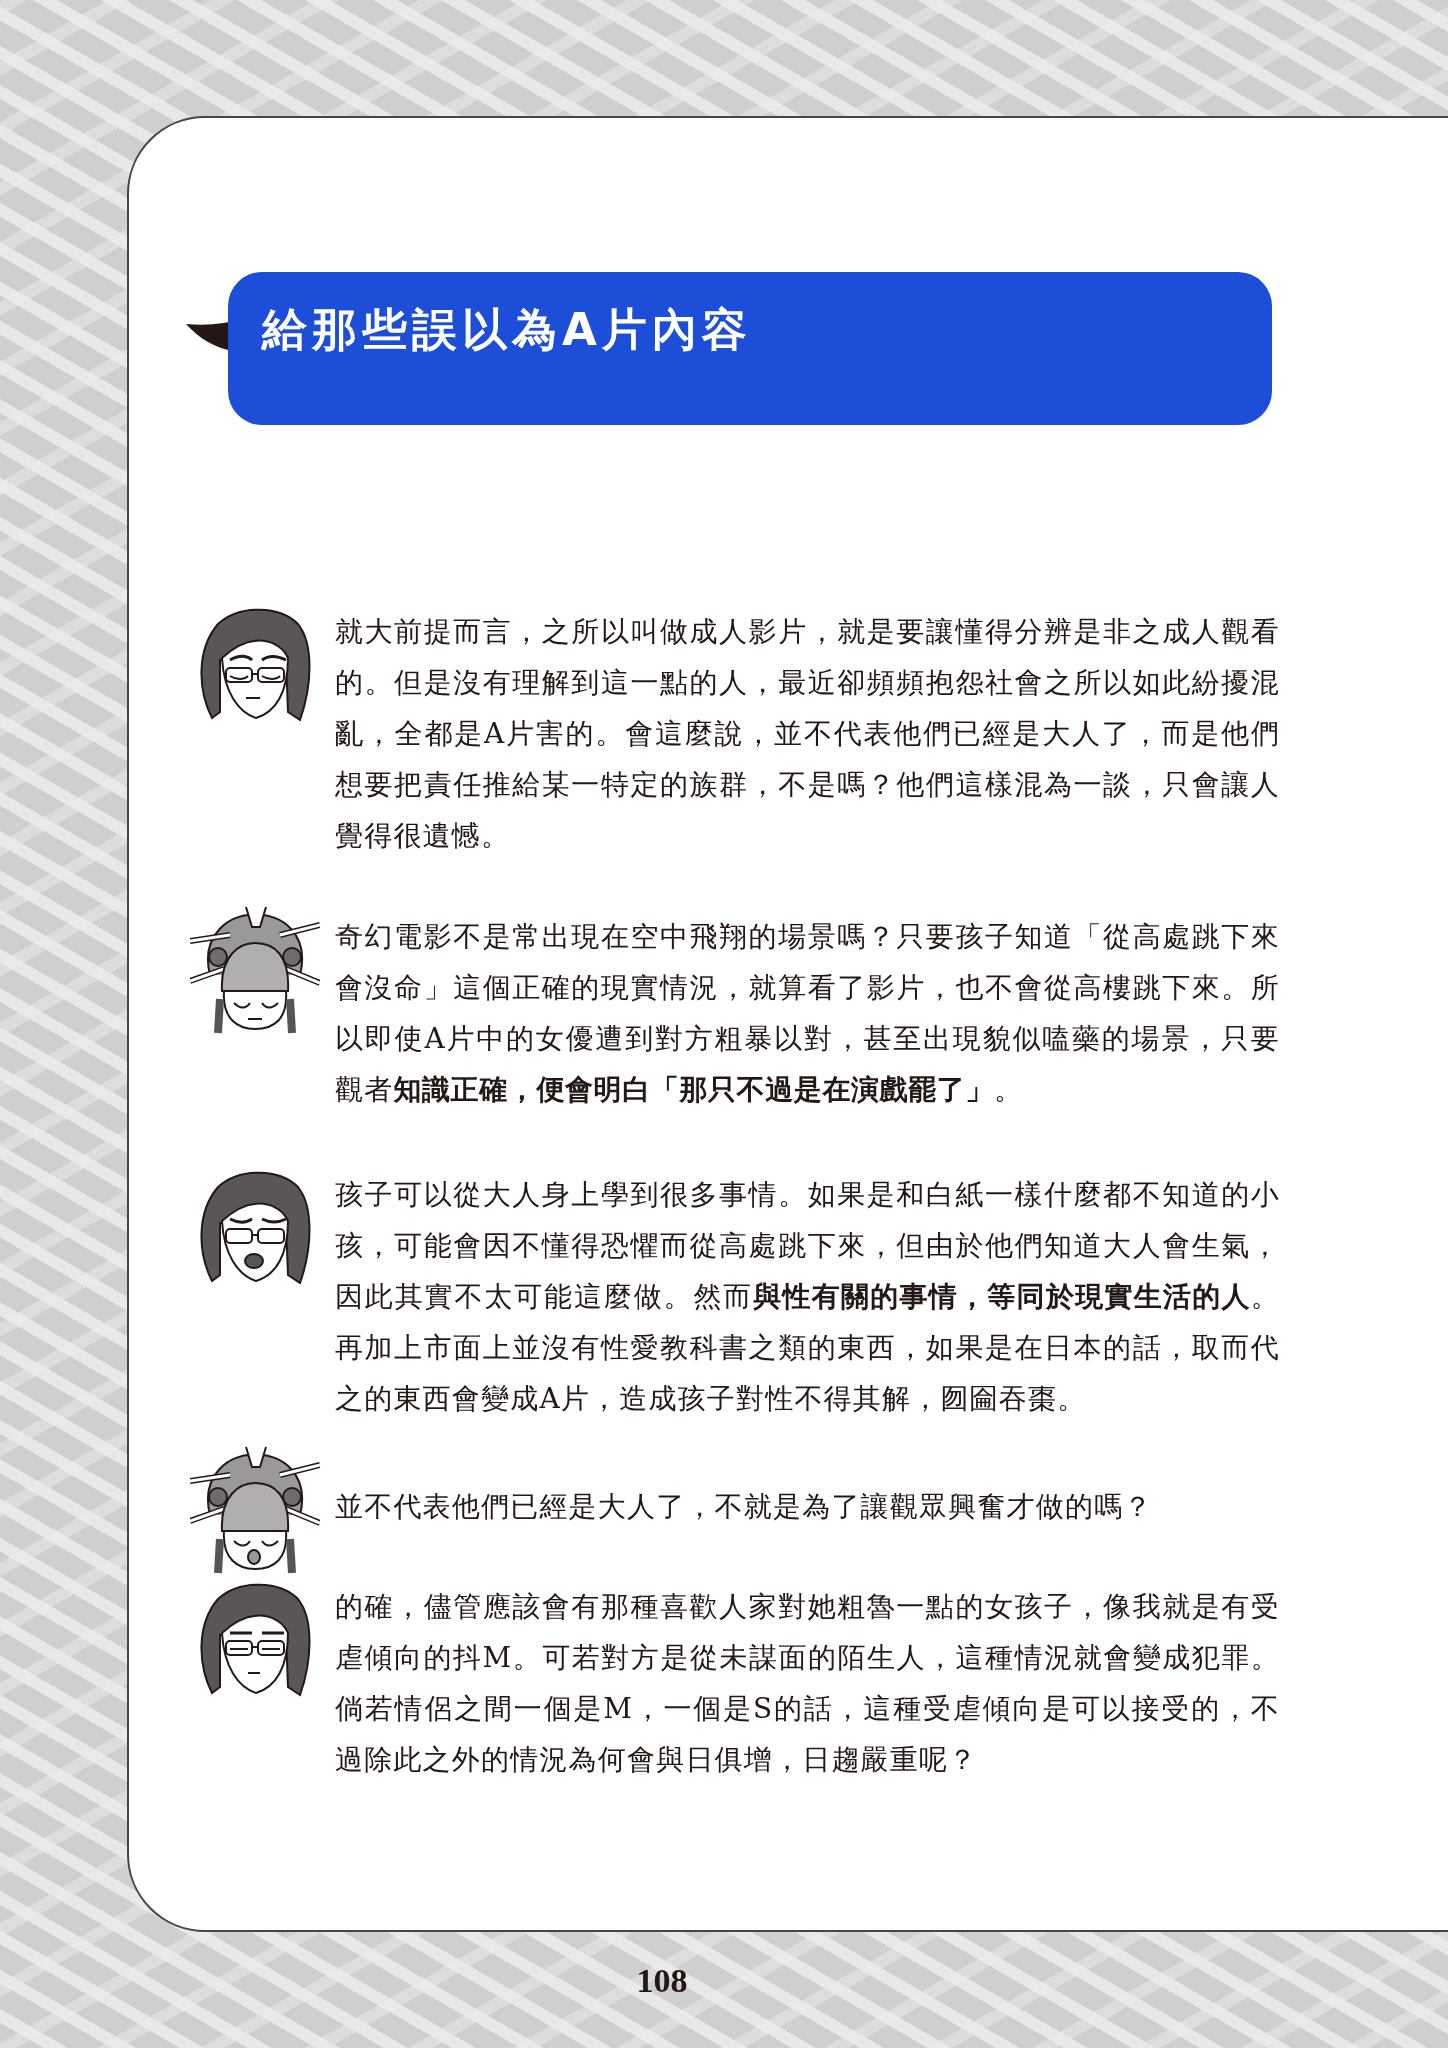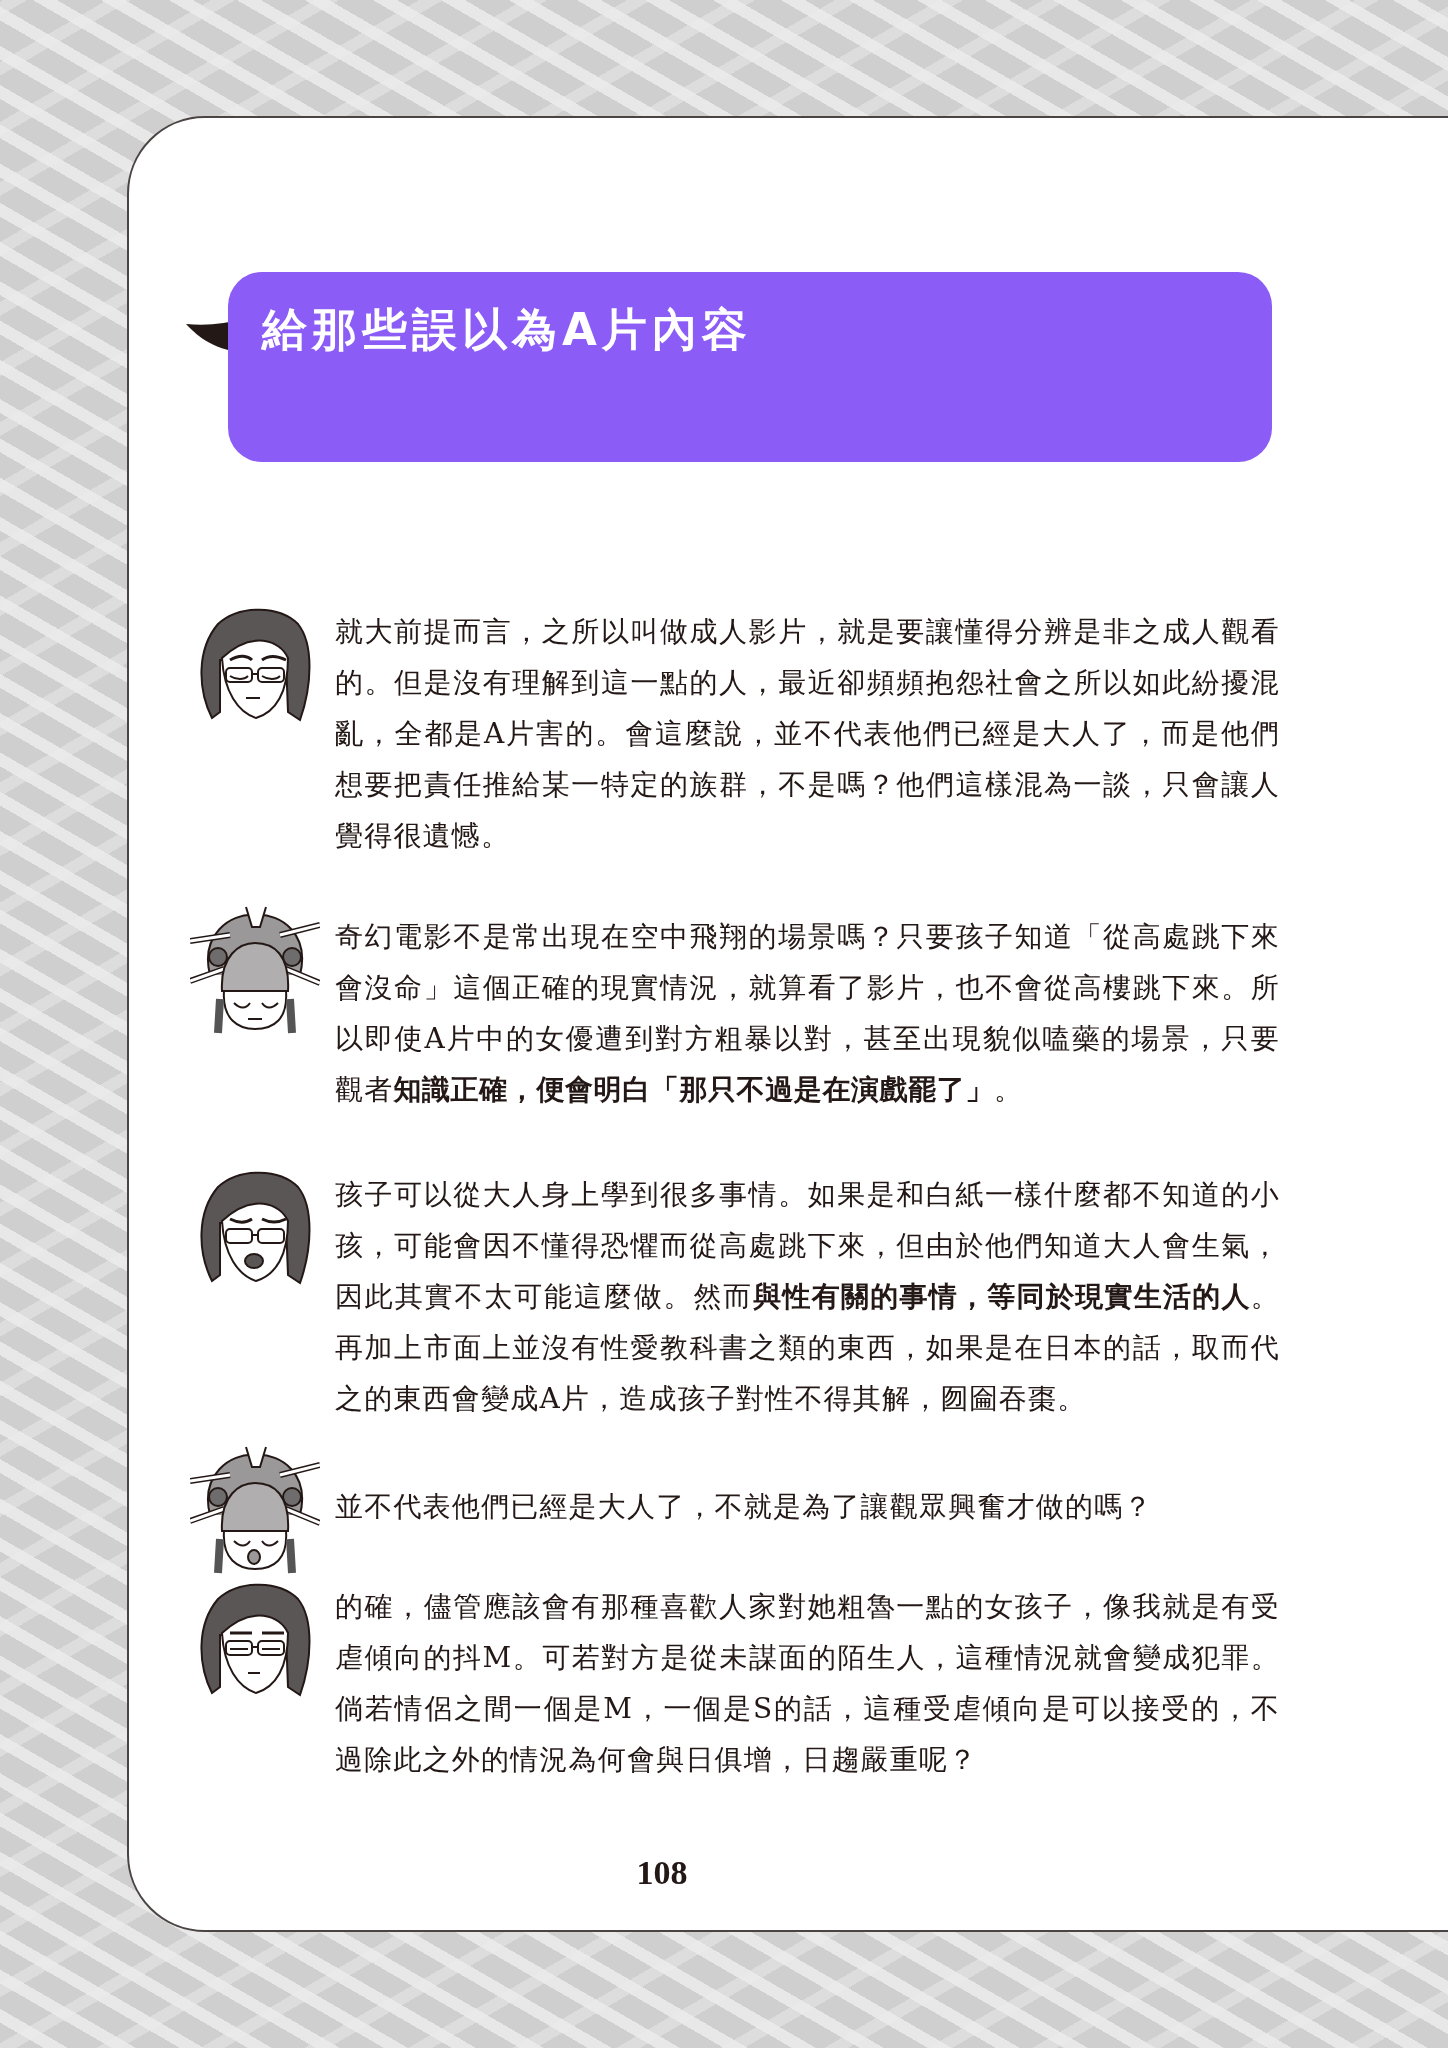--- a/index.html
+++ b/index.html
@@ -12,22 +12,22 @@
     font-family: "DejaVu Serif", "Liberation Serif", serif;
     color: #231815;
   }
   .page-card {
     position: absolute; left: 127px; top: 116px; width: 1400px; height: 1812px;
     background: #ffffff;
     border: 2px solid #4a4442;
     border-radius: 78px 0 0 78px;
   }
   .title-bubble {
-    position: absolute; left: 228px; top: 272px; width: 1044px; height: 190px;
-    background: #8b5cf6; border-radius: 34px;
+    position: absolute; left: 228px; top: 272px; width: 1044px; height: 153px;
+    background: #1d4ed8; border-radius: 34px;
   }
   .bubble-tail {
     position: absolute; left: 186px; top: 312px; width: 60px; height: 46px;
   }
   .title-text {
     position: absolute; left: 34px; top: 22px; color: #ffffff;
     font-family: "DejaVu Sans", "Liberation Sans", sans-serif; font-weight: bold;
     font-size: 45px; line-height: 72px; letter-spacing: 5px;
   }
   .title-line { display: block; white-space: nowrap; }
@@ -38,21 +38,21 @@
     position: absolute; left: 0; top: 0; width: 130px; height: 130px;
   }
   .avatar svg { width: 100%; height: 100%; display: block; }
   .speech {
     position: absolute; left: 145px; top: 6px; width: 945px;
     font-size: 28px; line-height: 51px; letter-spacing: 1.2px;
     text-align: justify; color: #231815;
   }
   .speech b { font-family: "DejaVu Sans", "Liberation Sans", sans-serif; font-weight: bold; letter-spacing: 0.6px; margin-top: 38px; }
   .page-number {
-    position: absolute; left: 0; width: 1324px; top: 1854px; text-align: center;
+    position: absolute; left: 0; width: 1324px; top: 1962px; text-align: center;
     font-family: "Liberation Serif", "DejaVu Serif", serif; font-weight: bold;
     font-size: 34px; color: #231815;
   }
 </style>
 </head>
 <body>
 
 <div class="page-card"></div>
 
 <svg class="bubble-tail" viewBox="0 0 60 46">

